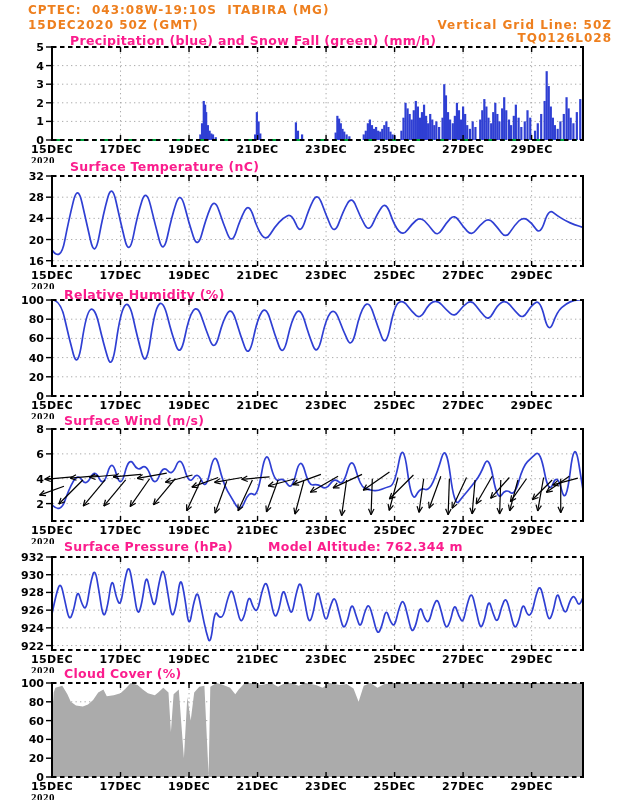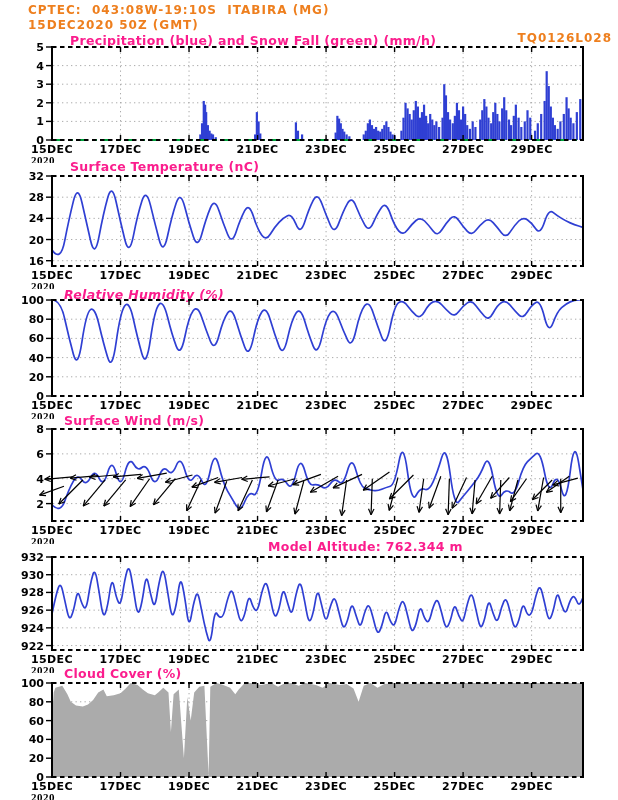--- a/index.html
+++ b/index.html
@@ -11,26 +11,28 @@
   .yearlbl{position:absolute;font-size:11px;letter-spacing:0.5px;color:#000;
            height:9px;overflow:hidden;width:44px;font-family:Liberation Serif, serif;}
   svg text{font-family:"DejaVu Sans","Liberation Sans",sans-serif;font-weight:bold;}
 </style>
 </head>
 <body>
 
 <div class="page">
   <div class="hdr" style="left: 28px; top: 3px; color: rgb(238, 127, 30);">CPTEC:  043:08W-19:10S  ITABIRA (MG)</div>
   <div class="hdr" style="left: 28px; top: 18px; color: rgb(238, 127, 30);">15DEC2020 50Z (GMT)</div>
+  <div class="hdr right" style="right: 6px; top: 18px; color: rgb(238, 127, 30);">Vertical Grid Line: 50Z</div>
   <div class="hdr right" style="right: 6px; top: 31px; color: rgb(238, 127, 30);">TQ0126L028</div>
 
   <div class="ptitle" style="left: 70px; top: 33px; color: rgb(251, 29, 141);">Precipitation (blue) and Snow Fall (green) (mm/h)</div>
   <div class="ptitle" style="left: 70px; top: 159px; color: rgb(251, 29, 141);">Surface Temperature (nC)</div>
-  <div class="ptitle" style="left: 64px; top: 287px; color: rgb(251, 29, 141); font-style: italic;">Relative Humidity (%)</div>
+  <div class="ptitle" style="left: 64px; top: 287px; color: rgb(251, 29, 141);">Relative Humidity (%)</div>
   <div class="ptitle" style="left: 64px; top: 413px; color: rgb(251, 29, 141);">Surface Wind (m/s)</div>
+  <div class="ptitle" style="left: 64px; top: 539px; color: rgb(251, 29, 141);">Surface Pressure (hPa)</div>
   <div class="ptitle" style="left: 268px; top: 539px; color: rgb(251, 29, 141);">Model Altitude: 762.344 m</div>
   <div class="ptitle" style="left: 64px; top: 666px; color: rgb(251, 29, 141);">Cloud Cover (%)</div>
 
   <div class="yearlbl" style="left:31px;top:154px;">2020</div>
   <div class="yearlbl" style="left:31px;top:280px;">2020</div>
   <div class="yearlbl" style="left:31px;top:410px;">2020</div>
   <div class="yearlbl" style="left:31px;top:535px;">2020</div>
   <div class="yearlbl" style="left:31px;top:664px;">2020</div>
   <div class="yearlbl" style="left:31px;top:791px;">2020</div>
 

